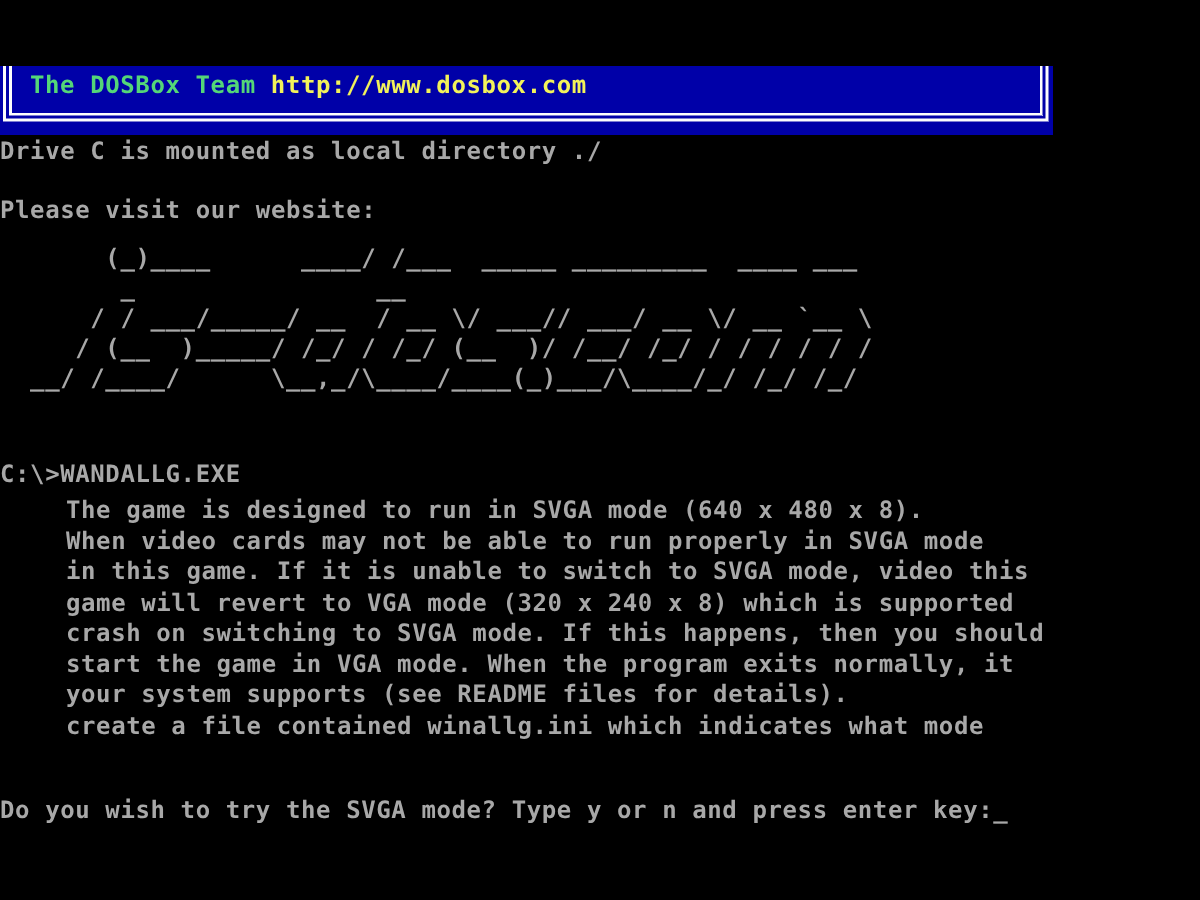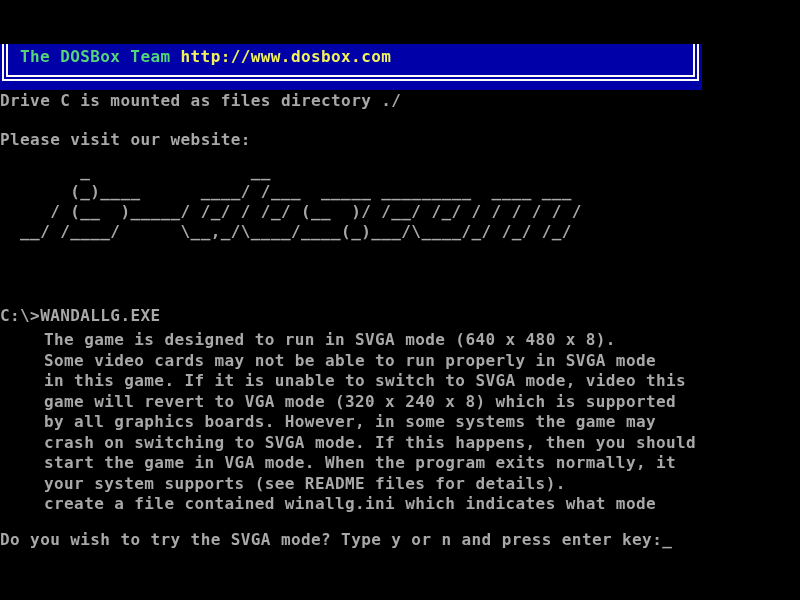--- a/index.html
+++ b/index.html
@@ -65,39 +65,39 @@
 </head>
 <body>
 
 <div class="screen">
 
   <div class="banner">
     <div class="banner-frame"></div>
     <div class="banner-text"><span class="team">The DOSBox Team</span><span> </span><span class="url">http://www.dosbox.com</span></div>
   </div>
 
-  <div class="tl" style="top:91px">Drive C is mounted as files directory ./</div>
+  <div class="tl" style="top:91px">Drive C is mounted as local directory ./</div>
 
   <div class="tl" style="top:130px">Please visit our website:</div>
 
   <div class="art">
+    <div>       (_)____      ____/ /___  _____ _________  ____ ___</div>
     <div>        _                __</div>
-    <div>       (_)____      ____/ /___  _____ _________  ____ ___</div>
+    <div>      / / ___/_____/ __  / __ \/ ___// ___/ __ \/ __ `__ \</div>
     <div>     / (__  )_____/ /_/ / /_/ (__  )/ /__/ /_/ / / / / / /</div>
     <div>  __/ /____/      \__,_/\____/____(_)___/\____/_/ /_/ /_/</div>
   </div>
 
   <div class="tl" style="top:306px">C:\&gt;WANDALLG.EXE</div>
 
   <div class="para">
     <div>The game is designed to run in SVGA mode (640 x 480 x 8).</div>
-    <div>Some video cards may not be able to run properly in SVGA mode</div>
+    <div>When video cards may not be able to run properly in SVGA mode</div>
     <div>in this game. If it is unable to switch to SVGA mode, video this</div>
     <div>game will revert to VGA mode (320 x 240 x 8) which is supported</div>
-    <div>by all graphics boards. However, in some systems the game may</div>
     <div>crash on switching to SVGA mode. If this happens, then you should</div>
     <div>start the game in VGA mode. When the program exits normally, it</div>
     <div>your system supports (see README files for details).</div>
     <div>create a file contained winallg.ini which indicates what mode</div>
   </div>
 
   <div class="tl" style="top:530px"><span>Do you wish to try the SVGA mode? Type y or n and press enter key:</span><span class="cursor">_</span></div>
 
 </div>
 

